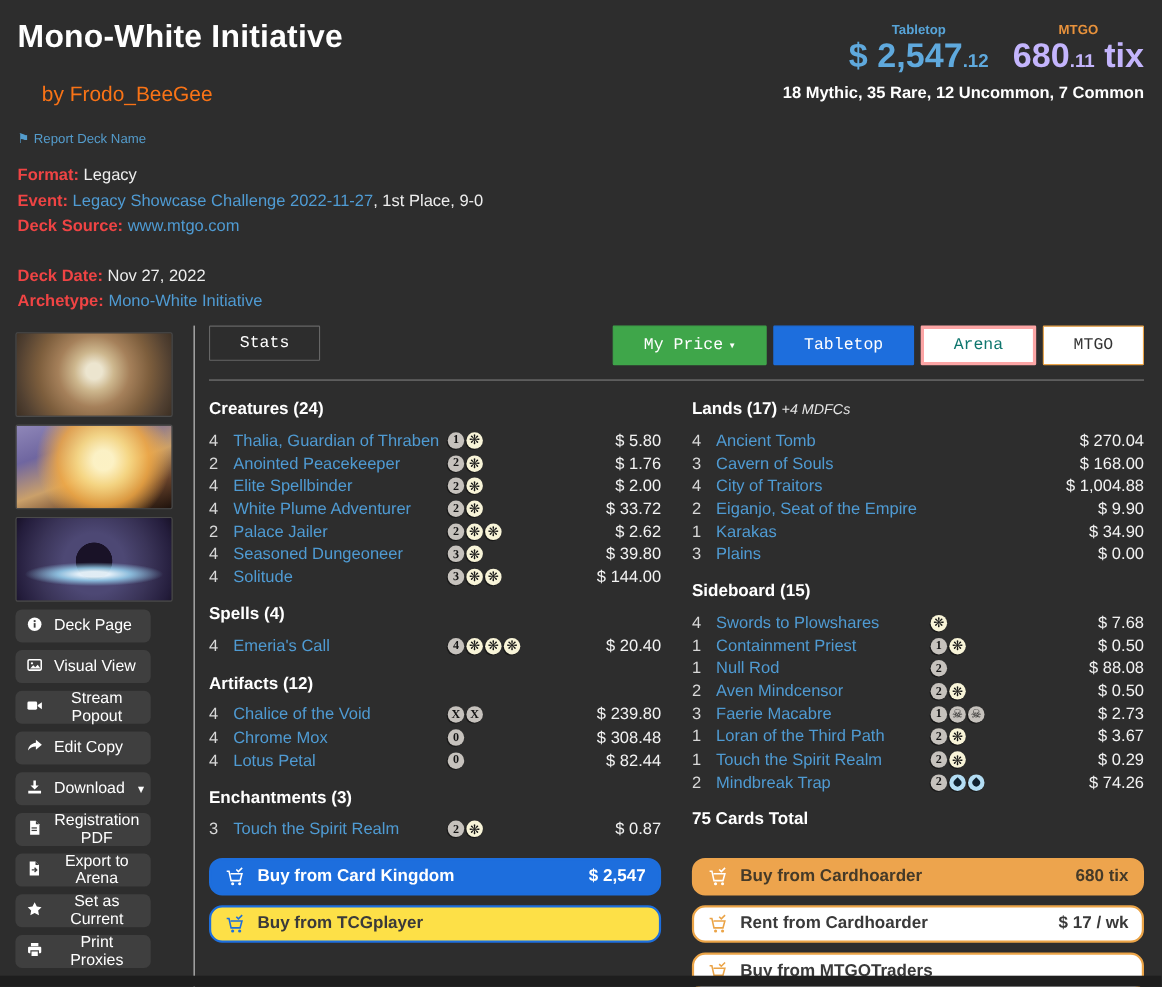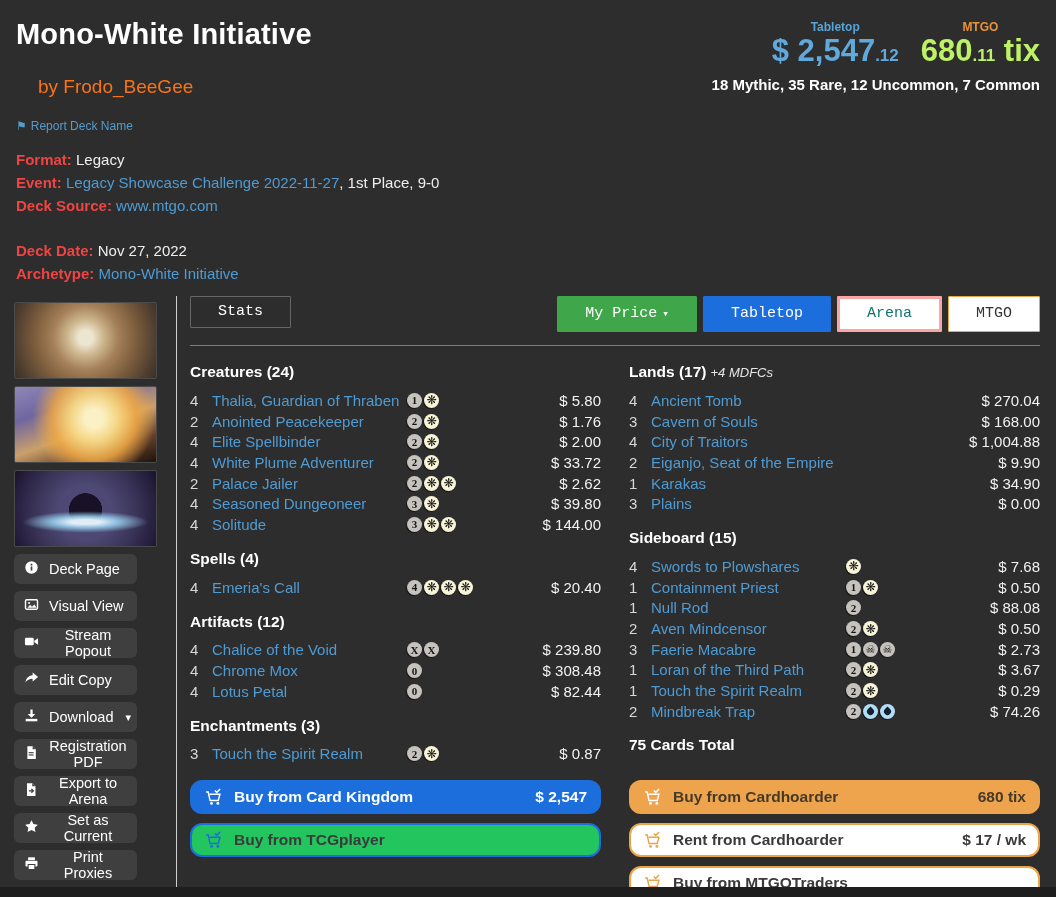--- a/index.html
+++ b/index.html
@@ -18,21 +18,21 @@
   .hdr-report { margin-top:21px; font-size:12px; color:#549ccc; display:flex; align-items:center; gap:4px; cursor:pointer; width:max-content; }
   .hdr-report .flag { font-size:12px; line-height:1; }
   .hdr-right { position:absolute; top:20px; right:16px; text-align:right; }
   .price-cols { display:flex; gap:22px; justify-content:flex-end; }
   .price-col { text-align:center; }
   .price-label { font-size:12px; font-weight:700; margin-bottom:1px; }
   .price-label.blue { color:#57a4d8; }
   .price-label.orange { color:#e8923c; }
   .price-big { font-size:31px; font-weight:800; line-height:1.05; }
   .price-big.blue { color:#5fa9dd; }
-  .price-big.orange { color:#bef264; }
+  .price-big.orange { color:#c4b5fd; }
   .price-cents { font-size:17px; font-weight:800; }
   .rarity-line { margin-top:8px; font-size:15px; font-weight:600; color:#fff; }
 
   
   .info { padding:0 16px; margin-top:15px; font-size:15px; line-height:23px; color:#eee; }
   .info .lbl { font-weight:700; color:#ef4444; }
   .info a, .link { color:#4f9bd3; text-decoration:none; cursor:pointer; }
   .info .gap { height:22px; }
 
   
@@ -88,21 +88,21 @@
   .mana-u .drop { width:7px; height:7px; background:#10212f; border-radius:0 50% 50% 50%; transform:rotate(45deg); display:block; }
 
   
   .buy-columns { display:flex; gap:28px; margin-top:16px; }
   .buy-col { flex:1; min-width:0; }
   .buy-btn { width:100%; height:34px; border-radius:12px; display:flex; align-items:center; gap:11px; padding:0 12px;
       font-family:inherit; font-size:15.5px; cursor:pointer; margin-bottom:9px; }
   .buy-btn .buy-label { flex:1; text-align:left; font-weight:700; }
   .buy-btn .buy-price { font-weight:700; }
   .buy-solid-blue { background:#1d6edd; border:2px solid #1d6edd; color:#fff; }
-  .buy-outline-blue { background:#22c55e; border:2px solid #1d6edd; color:#3a3a3a; }
+  .buy-outline-blue { background:#fde047; border:2px solid #1d6edd; color:#3a3a3a; }
   .buy-outline-blue svg { color:#1d6edd; }
   .buy-solid-orange { background:#eda44d; border:2px solid #eda44d; color:#453a28; }
   .buy-solid-orange svg { color:#fff; }
   .buy-outline-orange { background:#fff; border:2px solid #eba447; color:#3a3a3a; }
   .buy-outline-orange svg { color:#eba447; }
 
   .footer-strip { position:absolute; bottom:0; left:0; width:100%; height:10px; background:#1e1e1e; }
 </style>
 </head>
 <body>

